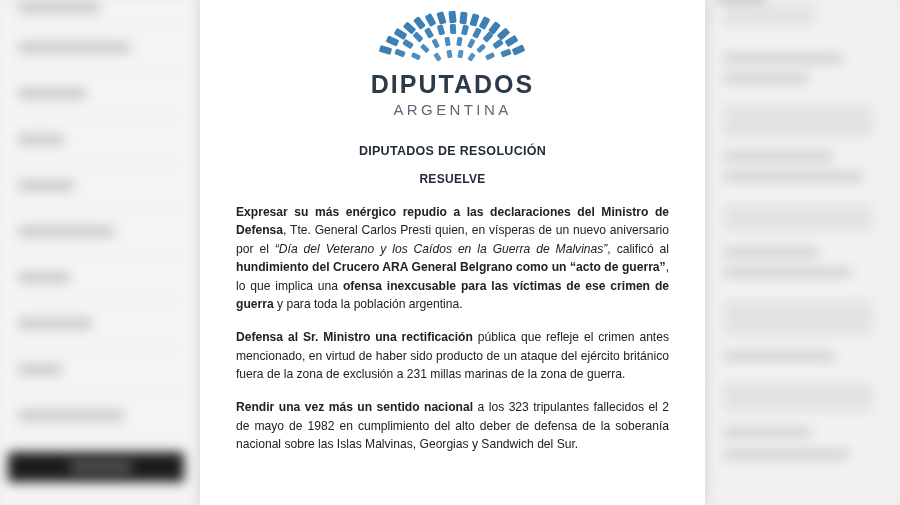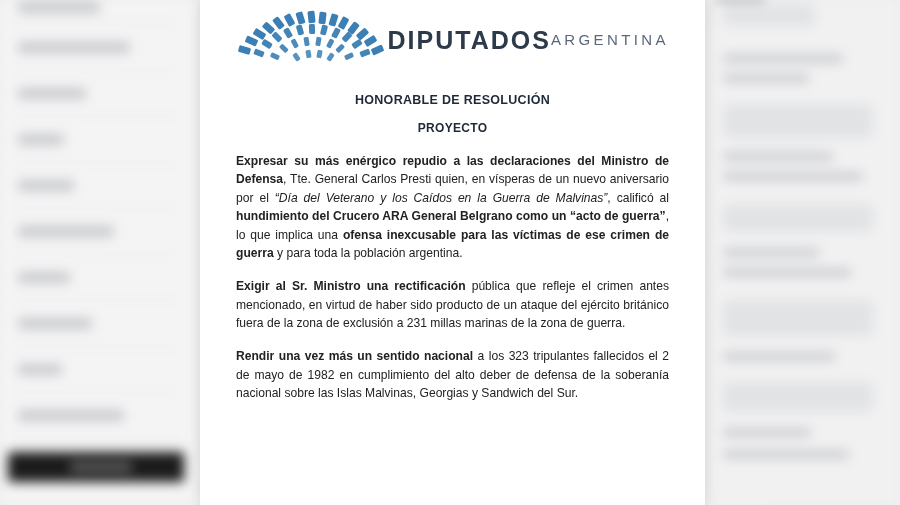--- a/index.html
+++ b/index.html
@@ -117,20 +117,21 @@
   .doc-inner {
     padding: 0 36px;
     box-sizing: border-box;
     width: 100%;
   }
 
   
   .logo-wrap {
     padding-top: 8px;
     display: flex;
+    flex-direction: column;
     align-items: center;
   }
   .fan {
     width: 152px;
     height: 58px;
     position: relative;
     overflow: hidden;
   }
   .fan svg { display:block; }
   .logo-title {
@@ -305,23 +306,23 @@
                 <rect x="81" y="42" width="5" height="8" rx="1.5" transform="rotate(12 83.5 46)"></rect>
                 <rect x="92" y="45" width="5" height="8" rx="1.5" transform="rotate(34 94.5 49)"></rect>
               </g>
             </g>
           </svg>
         </div>
         <div class="logo-title">DIPUTADOS</div>
         <div class="logo-sub">ARGENTINA</div>
       </div>
 
-      <div class="h-main">HONORABLE DE RESOLUCIÓN</div>
-      <div class="h-resuelve">PROYECTO</div>
+      <div class="h-main">DIPUTADOS DE RESOLUCIÓN</div>
+      <div class="h-resuelve">RESUELVE</div>
 
       <div class="para"><b>Expresar su más enérgico repudio a las declaraciones del Ministro de Defensa</b><span>, Tte. General Carlos Presti quien, en vísperas de un nuevo aniversario por el </span><i>“Día del Veterano y los Caídos en la Guerra de Malvinas”</i><span>, calificó al </span><b>hundimiento del Crucero ARA General Belgrano como un “acto de guerra”</b><span>, lo que implica una </span><b>ofensa inexcusable para las víctimas de ese crimen de guerra</b><span> y para toda la población argentina.</span></div>
-      <div class="para tight"><b>Exigir al Sr. Ministro una rectificación</b><span> pública que refleje el crimen antes mencionado, en virtud de haber sido producto de un ataque del ejército británico fuera de la zona de exclusión a 231 millas marinas de la zona de guerra.</span></div>
+      <div class="para tight"><b>Defensa al Sr. Ministro una rectificación</b><span> pública que refleje el crimen antes mencionado, en virtud de haber sido producto de un ataque del ejército británico fuera de la zona de exclusión a 231 millas marinas de la zona de guerra.</span></div>
       <div class="para tight"><b>Rendir una vez más un sentido nacional</b><span> a los 323 tripulantes fallecidos el 2 de mayo de 1982 en cumplimiento del alto deber de defensa de la soberanía nacional sobre las Islas Malvinas, Georgias y Sandwich del Sur.</span></div>
 
     </div>
   </div>
 
 </div>
 
 </body></html>

